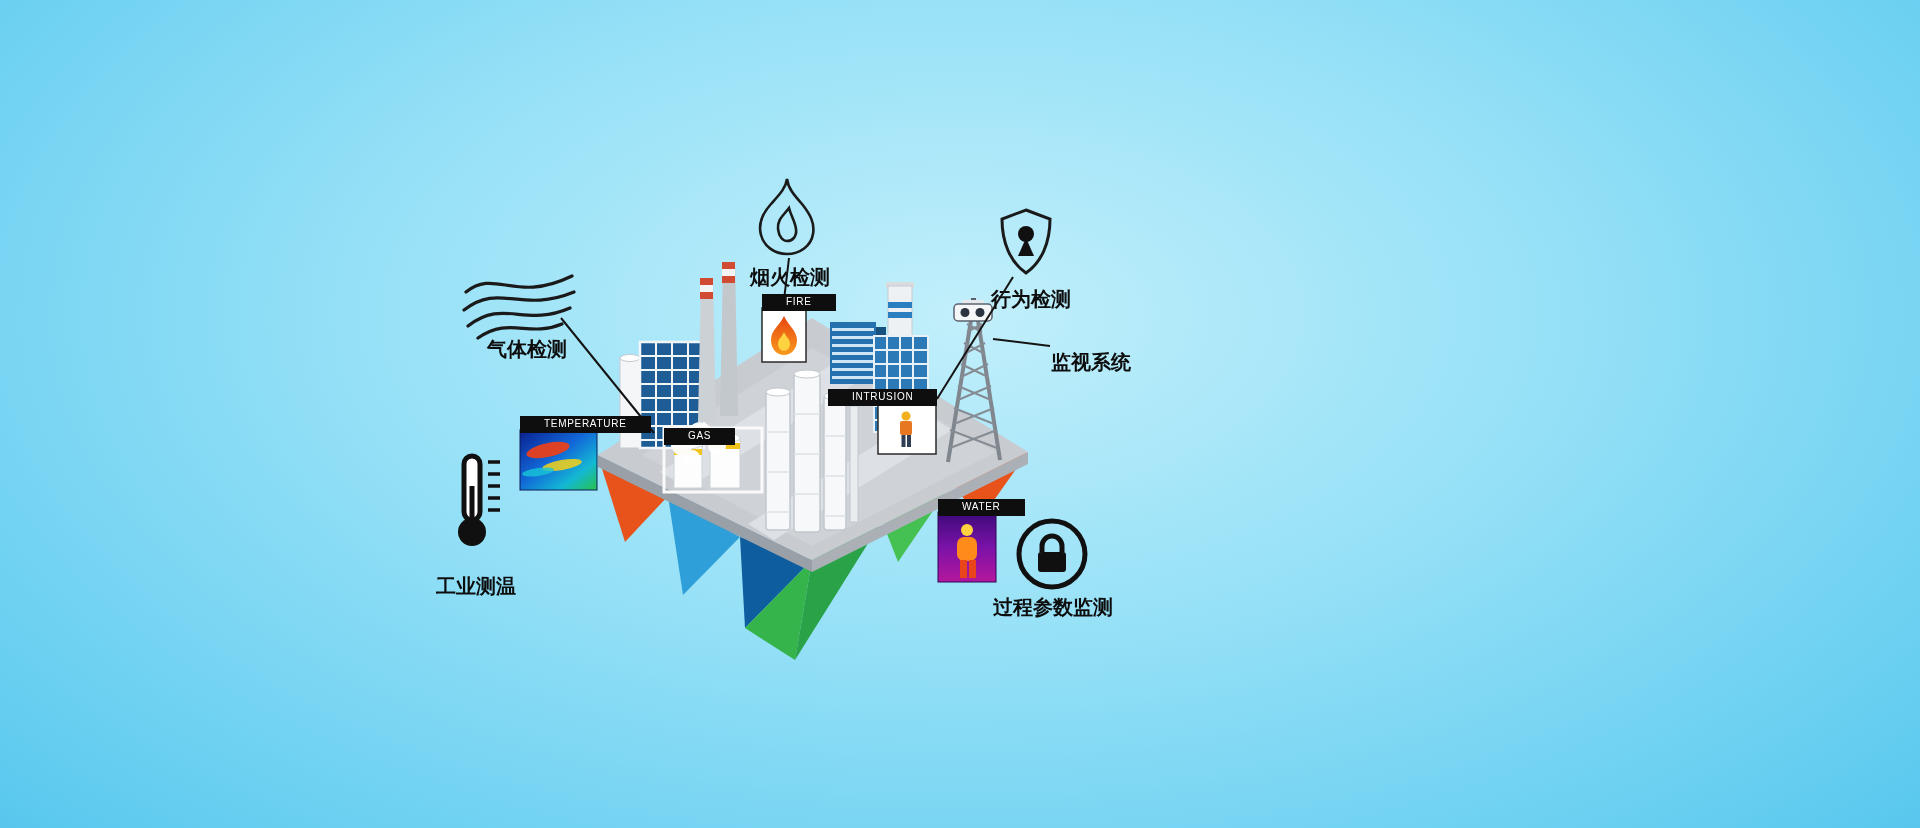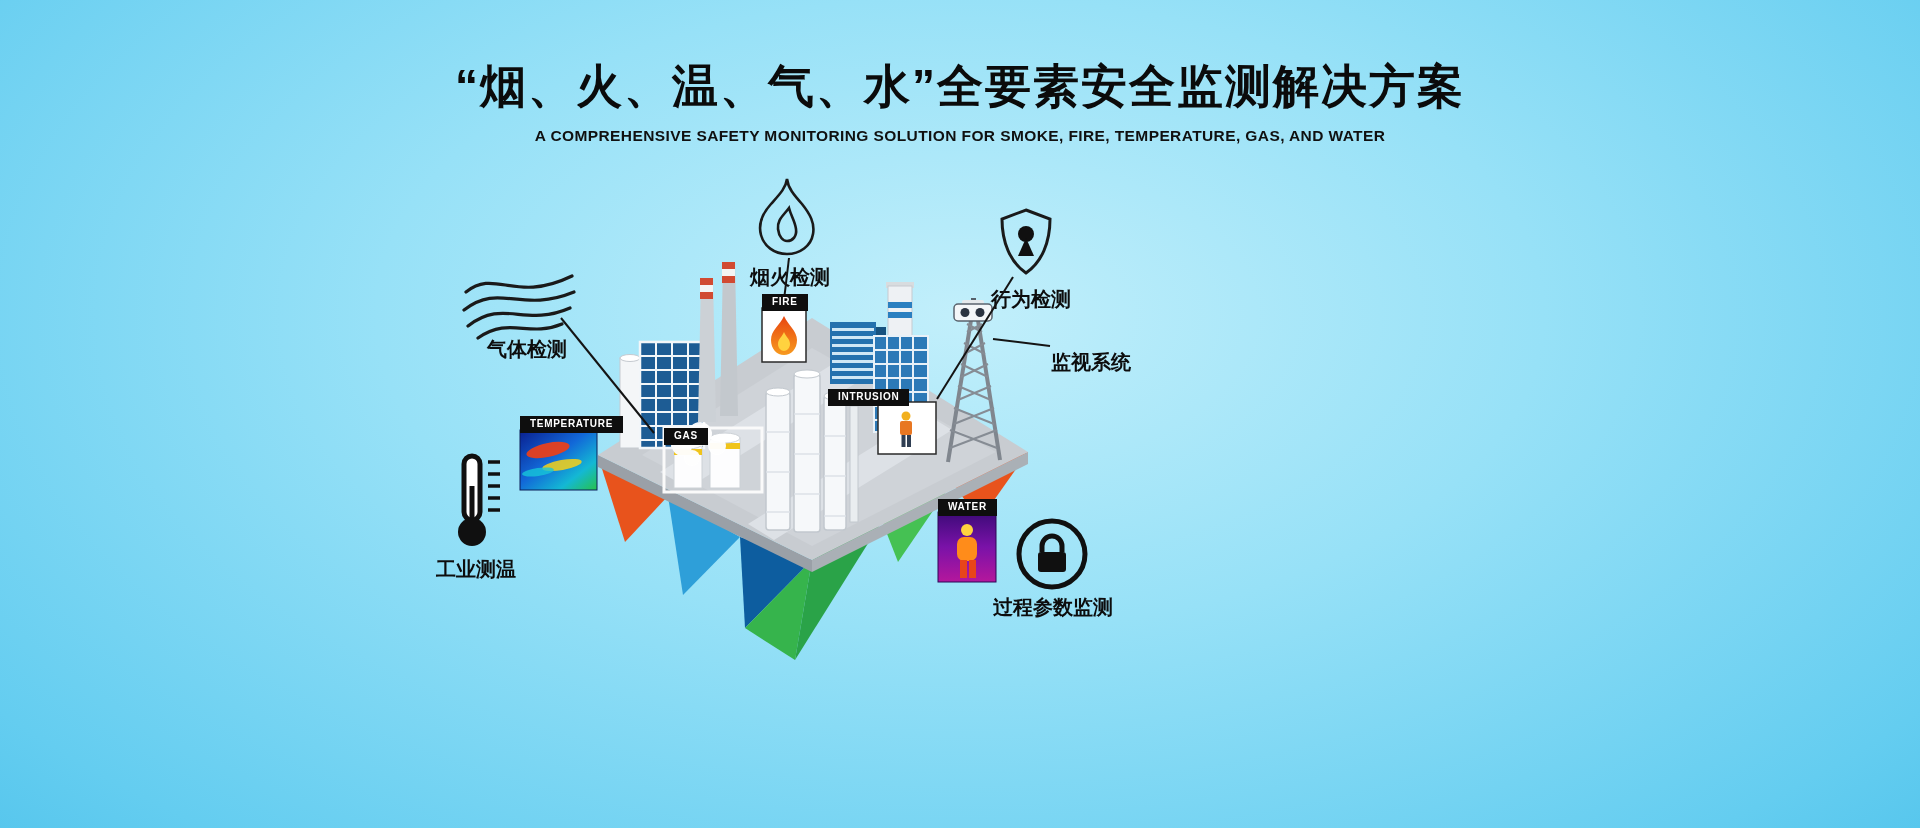--- a/index.html
+++ b/index.html
@@ -15,21 +15,21 @@
   .subtitle{
     position:absolute;top:127px;left:0;width:100%;text-align:center;
     font-size:15.5px;font-weight:700;color:#101010;letter-spacing:.4px;
   }
   .callout{
     position:absolute;transform:translateX(-50%);white-space:nowrap;
     font-size:20px;font-weight:700;color:#0d0d0d;text-align:center;
   }
   .tag{
     position:absolute;background:#0e0e0e;color:#ffffff;
-    font-size:10px;font-weight:700;letter-spacing:.7px;padding:2px 10px;line-height:1.25;
+    font-size:10px;font-weight:400;letter-spacing:.7px;padding:2px 24px;line-height:1.25;
     z-index:3;
   }
   .icon{position:absolute;z-index:3;}
   .scene{position:absolute;left:0;top:0;z-index:1;}
   svg{display:block;}
 </style>
 </head>
 <body>
 
 <div class="stage">
@@ -228,22 +228,20 @@
     </g>
 
     <g stroke="#141414" stroke-width="2">
       <line x1="561" y1="318" x2="654" y2="433"></line>
       <line x1="789" y1="258" x2="784" y2="300"></line>
       <line x1="1013" y1="277" x2="937" y2="399"></line>
       <line x1="1050" y1="346" x2="993" y2="339"></line>
     </g>
   </svg>
 
-  <h1 class="title">“烟、火、温、气、水”全要素安全监测解决方案</h1>
-  <div class="subtitle">A COMPREHENSIVE SAFETY MONITORING SOLUTION FOR SMOKE, FIRE, TEMPERATURE, GAS, AND WATER</div>
 
   <svg class="icon" style="left:462px;top:266px" width="114" height="78" viewBox="0 0 114 78">
     <g fill="none" stroke="#1a1a1a" stroke-width="3.2" stroke-linecap="round">
       <path d="M4 26 C34 2 52 38 110 10"></path>
       <path d="M2 44 C38 16 58 48 112 26"></path>
       <path d="M6 60 C42 32 62 62 108 42"></path>
       <path d="M16 72 C48 50 66 72 100 58"></path>
     </g>
   </svg>
 
@@ -276,21 +274,21 @@
   <svg class="icon" style="left:1014px;top:516px" width="76" height="76" viewBox="0 0 76 76">
     <circle cx="38" cy="38" r="33" fill="none" stroke="#101010" stroke-width="5"></circle>
     <path d="M28 36 L28 30 A10 10 0 0 1 48 30 L48 36" fill="none" stroke="#101010" stroke-width="5"></path>
     <rect x="24" y="36" width="28" height="20" rx="3" fill="#101010"></rect>
   </svg>
 
   <div class="callout" style="left:527px;top:336px">气体检测</div>
   <div class="callout" style="left:790px;top:264px">烟火检测</div>
   <div class="callout" style="left:1031px;top:286px">行为检测</div>
   <div class="callout" style="left:1091px;top:349px">监视系统</div>
-  <div class="callout" style="left:476px;top:556px">工业测温</div>
+  <div class="callout" style="left:476px;top:573px">工业测温</div>
   <div class="callout" style="left:1053px;top:594px">过程参数监测</div>
 
   <div class="tag" style="left:520px;top:416px">TEMPERATURE</div>
   <div class="tag" style="left:762px;top:294px">FIRE</div>
   <div class="tag" style="left:664px;top:428px">GAS</div>
   <div class="tag" style="left:828px;top:389px">INTRUSION</div>
   <div class="tag" style="left:938px;top:499px">WATER</div>
 
 </div>
 

